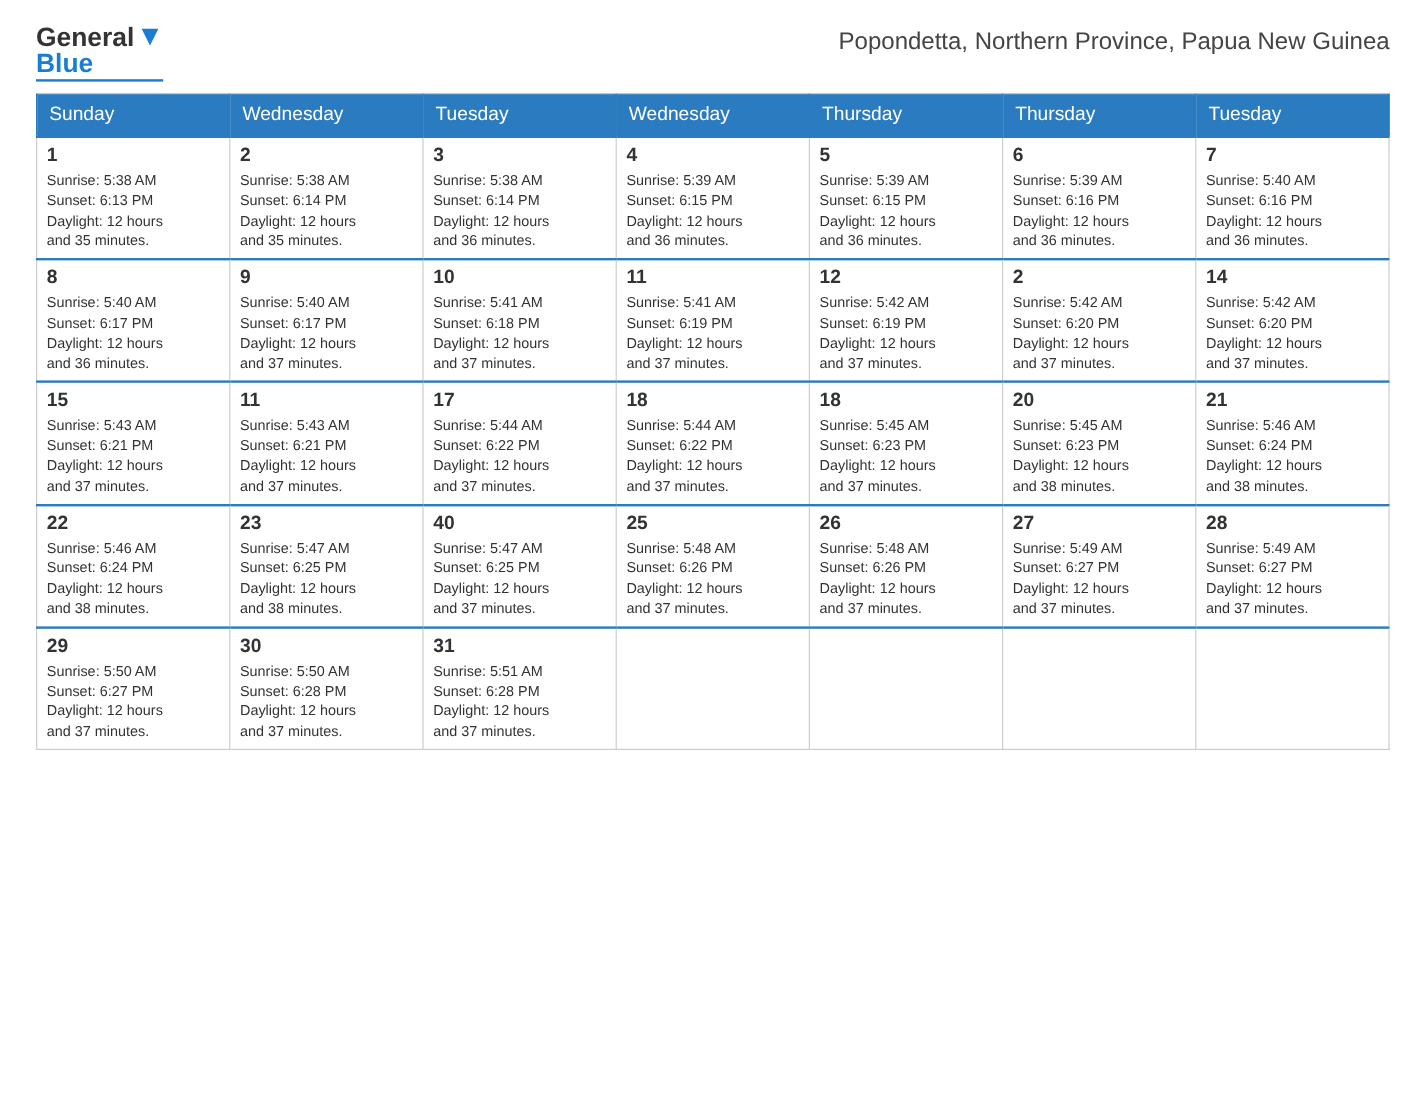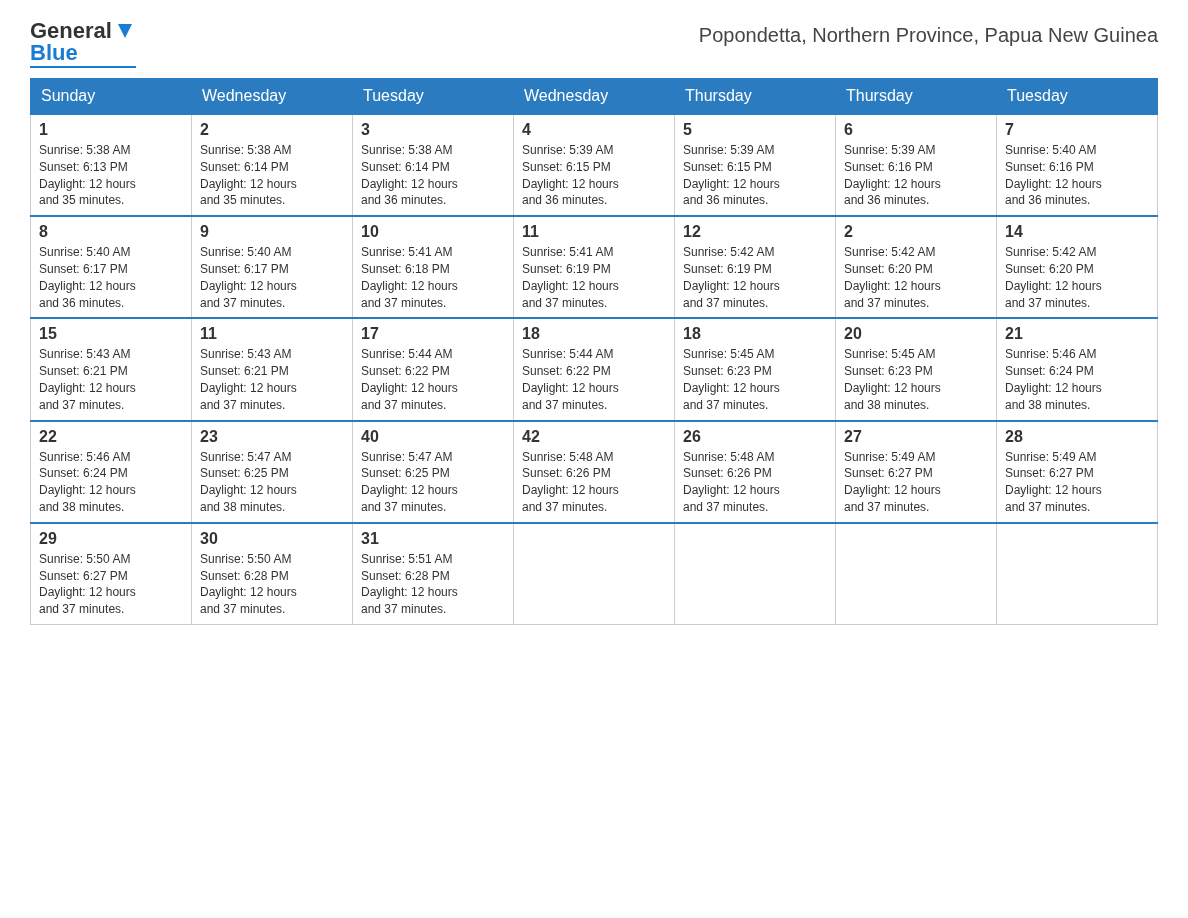--- a/index.html
+++ b/index.html
@@ -234,21 +234,21 @@
         </td>
         <td>
           <span class="day-number">23</span>
           <div class="day-info">Sunrise: 5:47 AM<br>Sunset: 6:25 PM<br>Daylight: 12 hours<br>and 38 minutes.</div>
         </td>
         <td>
           <span class="day-number">40</span>
           <div class="day-info">Sunrise: 5:47 AM<br>Sunset: 6:25 PM<br>Daylight: 12 hours<br>and 37 minutes.</div>
         </td>
         <td>
-          <span class="day-number">42</span>
+          <span class="day-number">25</span>
           <div class="day-info">Sunrise: 5:48 AM<br>Sunset: 6:26 PM<br>Daylight: 12 hours<br>and 37 minutes.</div>
         </td>
         <td>
           <span class="day-number">26</span>
           <div class="day-info">Sunrise: 5:48 AM<br>Sunset: 6:26 PM<br>Daylight: 12 hours<br>and 37 minutes.</div>
         </td>
         <td>
           <span class="day-number">27</span>
           <div class="day-info">Sunrise: 5:49 AM<br>Sunset: 6:27 PM<br>Daylight: 12 hours<br>and 37 minutes.</div>
         </td>

